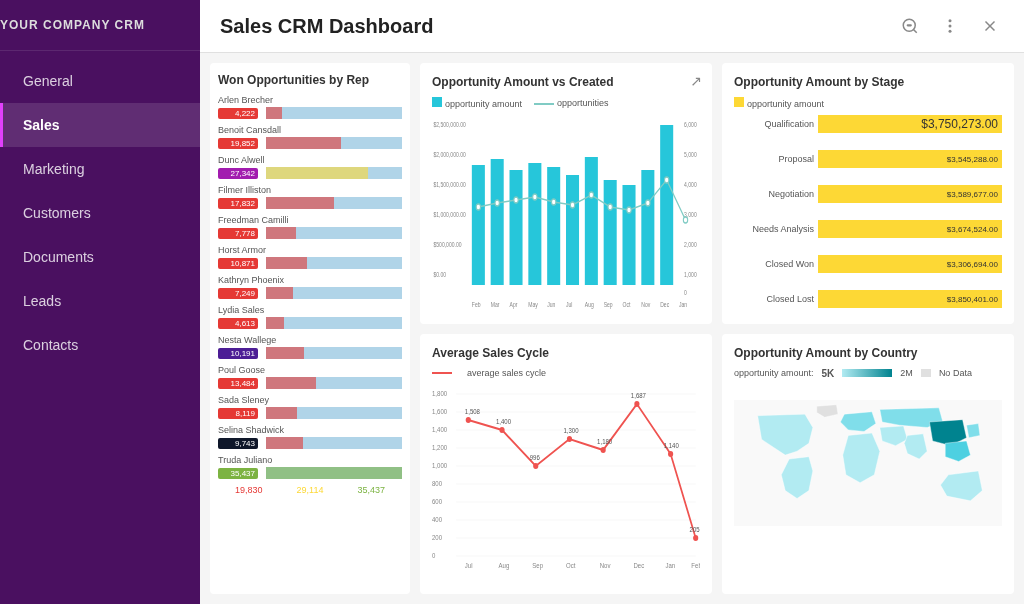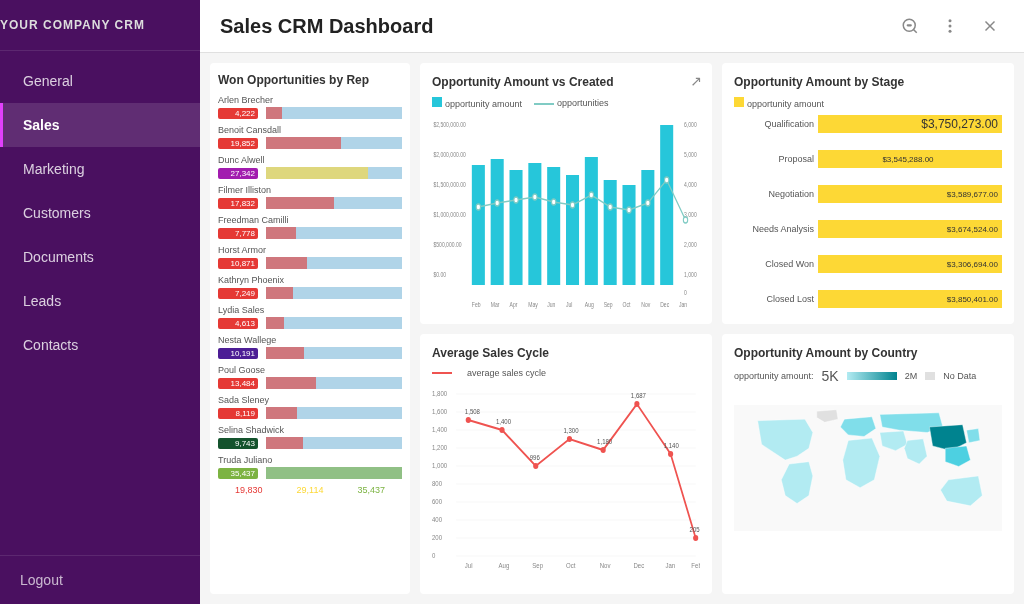--- a/index.html
+++ b/index.html
@@ -148,21 +148,20 @@
   <div class="brand">YOUR COMPANY CRM</div>
   <div class="nav-items">
     <div class="nav-item">General</div>
     <div class="nav-item active">Sales</div>
     <div class="nav-item">Marketing</div>
     <div class="nav-item">Customers</div>
     <div class="nav-item">Documents</div>
     <div class="nav-item">Leads</div>
     <div class="nav-item">Contacts</div>
   </div>
-  <div class="logout">Logout</div>
 </div>
 
 <div id="main">
   <div id="header">
     <h1>Sales CRM Dashboard</h1>
     <div class="header-icons">
       <div class="header-icon">
         <svg width="18" height="18" viewBox="0 0 24 24" fill="none" stroke="#888" stroke-width="2">
           <circle cx="11" cy="11" r="8"></circle>
             <line x1="21" y1="21" x2="16.65" y2="16.65"></line>
@@ -286,21 +285,21 @@
     <div class="rep-bars">
       <div class="rep-val" style="background:#e53935; min-width:40px; font-size:8px;">8,119</div>
       <div class="rep-bar-bg">
         <div style="width:23%; height:12px; background:#e5393599;"></div>
       </div>
     </div>
   </div>
           <div class="rep-row">
     <div class="rep-name">Selina Shadwick</div>
     <div class="rep-bars">
-      <div class="rep-val" style="background:#14532d; min-width:40px; font-size:8px;">9,743</div>
+      <div class="rep-val" style="background:#0f172a; min-width:40px; font-size:8px;">9,743</div>
       <div class="rep-bar-bg">
         <div style="width:27%; height:12px; background:#e5393599;"></div>
       </div>
     </div>
   </div>
           <div class="rep-row">
     <div class="rep-name">Truda Juliano</div>
     <div class="rep-bars">
       <div class="rep-val" style="background:#7cb342; min-width:40px; font-size:8px;">35,437</div>
       <div class="rep-bar-bg">
@@ -391,21 +390,21 @@
       <div id="stage-bars" style="margin-top:4px;">
 
       <div class="stage-row">
     <div class="stage-label">Qualification</div>
     <div style="flex:1; background:#fdd835; height:18px; display:flex; align-items:center; justify-content:flex-end; padding-right:4px; max-width:97%;">
       <span style="font-size:12px; color:#333; white-space:nowrap;">$3,750,273.00</span>
     </div>
   </div>
           <div class="stage-row">
     <div class="stage-label">Proposal</div>
-    <div style="flex:1; background:#fdd835; height:18px; display:flex; align-items:center; justify-content:center; padding-right:4px; max-width:92%;">
+    <div style="flex:1; background:#fdd835; height:18px; display:flex; align-items:center; justify-content:flex-end; padding-right:4px; max-width:92%;">
       <span style="font-size:8px; color:#333; white-space:nowrap;">$3,545,288.00</span>
     </div>
   </div>
           <div class="stage-row">
     <div class="stage-label">Negotiation</div>
     <div style="flex:1; background:#fdd835; height:18px; display:flex; align-items:center; justify-content:flex-end; padding-right:4px; max-width:93%;">
       <span style="font-size:8px; color:#333; white-space:nowrap;">$3,589,677.00</span>
     </div>
   </div>
           <div class="stage-row">
@@ -487,21 +486,21 @@
         <text x="233" y="184" font-size="7" fill="#888">Dec</text>
         <text x="270" y="184" font-size="7" fill="#888">Jan</text>
         <text x="300" y="184" font-size="7" fill="#888">Feb</text>
       </svg>
     </div>
 
     <div class="card" id="opp-country">
       <div class="card-title">Opportunity Amount by Country</div>
       <div class="map-legend">
         <span style="font-size:9px;color:#555;">opportunity amount:</span>
-        <span style="font-size:14px;color:#555;">5K</span>
+        <span style="font-size:10px;color:#555;font-weight:bold;">5K</span>
         <span style="display:inline-block;width:50px;height:8px;background:linear-gradient(to right, #b2ebf2, #00838f);"></span>
         <span style="font-size:9px;color:#555;">2M</span>
         <span style="display:inline-block;width:10px;height:8px;background:#e0e0e0;"></span>
         <span style="font-size:9px;color:#555;">No Data</span>
       </div>
       
       <svg width="100%" height="160" viewBox="0 0 340 160">
         <rect x="0" y="0" width="340" height="160" fill="#f9f9f9"></rect>
 
         <path d="M 30 20 L 90 18 L 100 35 L 95 55 L 80 65 L 65 70 L 50 60 L 35 50 Z" fill="#b2ebf2" stroke="#fff" stroke-width="0.5"></path>

